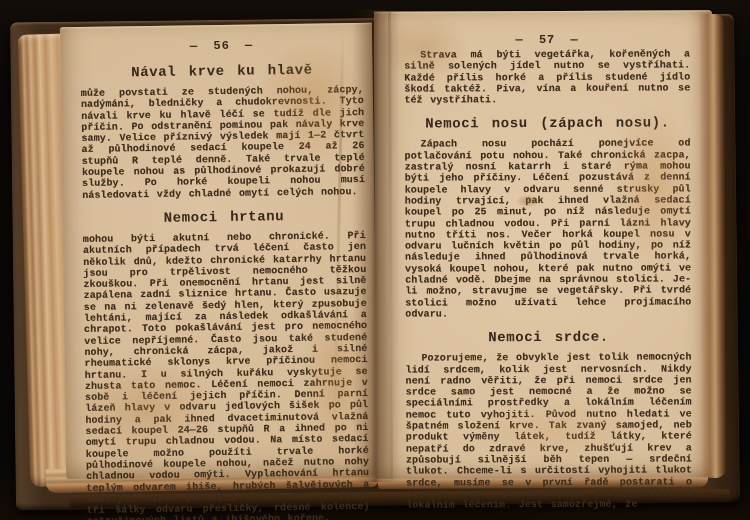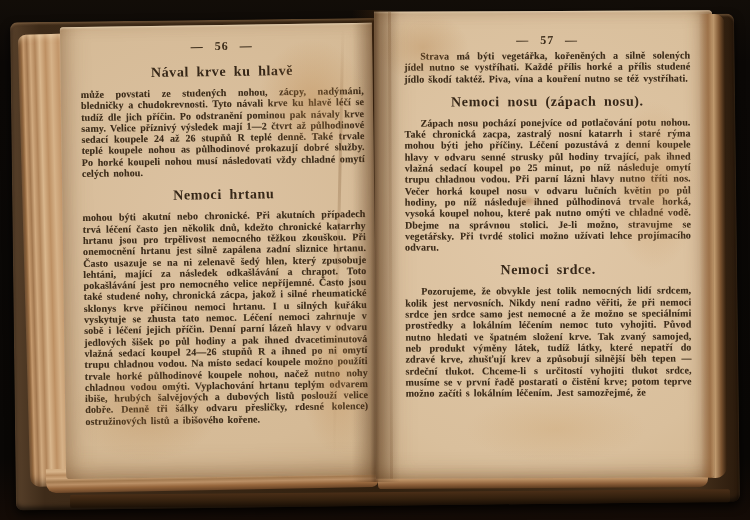--- a/index.html
+++ b/index.html
@@ -7,20 +7,21 @@
     width: 750px; height: 520px;
     background: #0b0806;
     overflow: hidden;
     font-family: "Liberation Serif", "DejaVu Serif", serif;
   }
   .scene {
     position: relative;
     width: 750px; height: 520px;
     background:
       linear-gradient(180deg, #120d08 0%, #0b0806 12%, #090705 88%, #140b06 100%);
+    font-family: Liberation Mono, monospace;
   }
   
   .cover {
     position: absolute;
     left: 13px; top: 18px; width: 724px; height: 488px;
     background:
       linear-gradient(90deg, #57402a 0%, #3e2b19 4%, #31200f 50%, #45301b 94%, #2a1a0c 100%),
       #33210f;
     border-radius: 7px;
     transform: rotate(-0.7deg);

